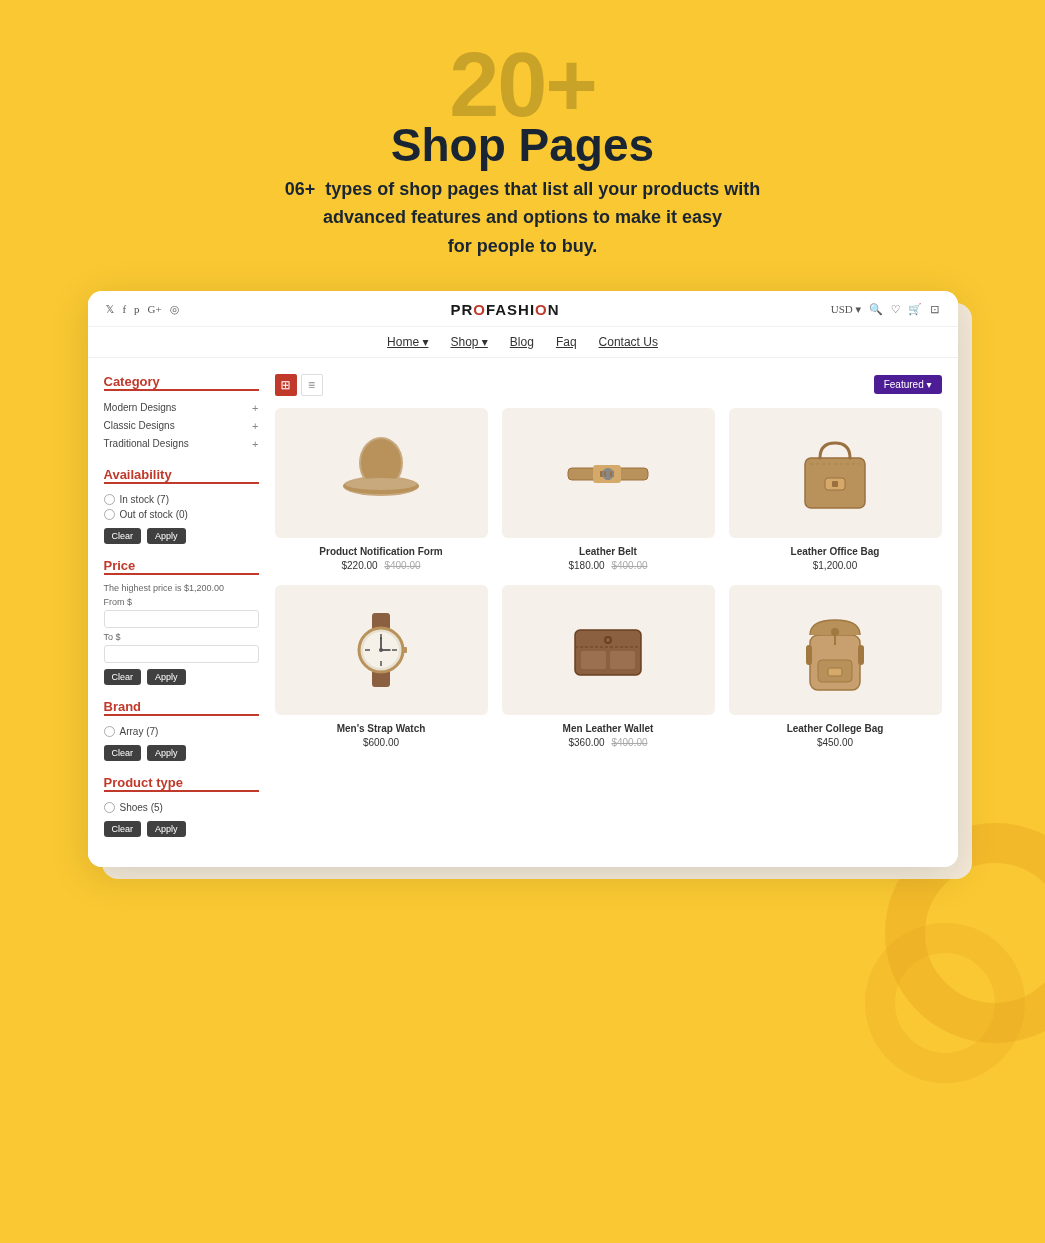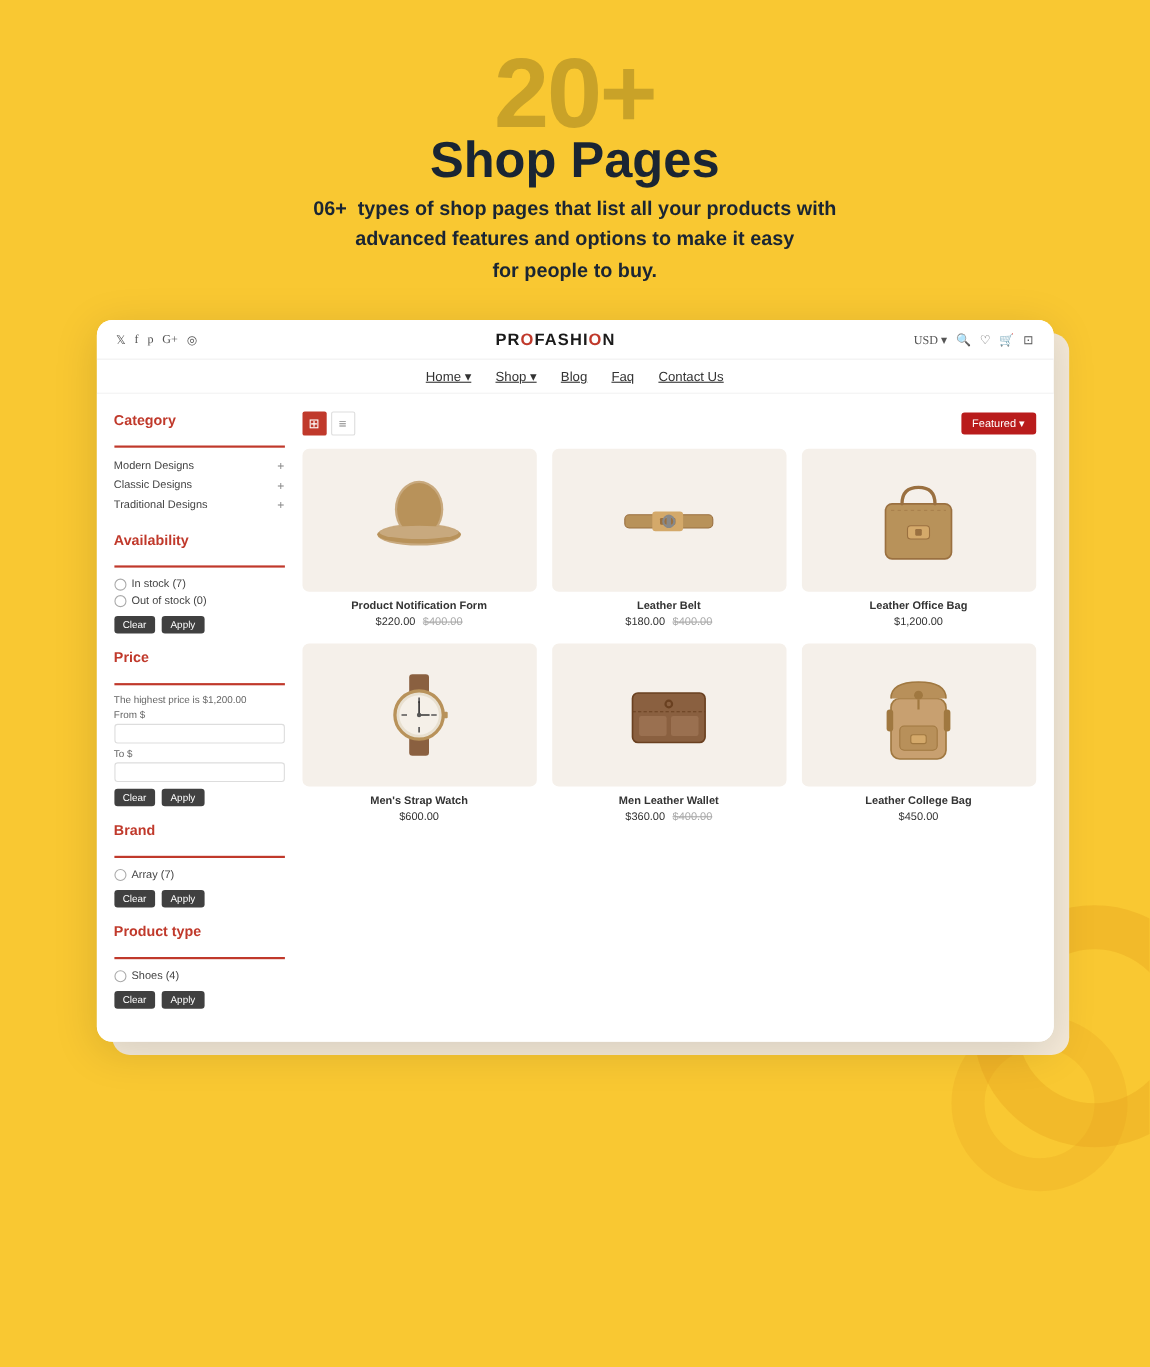--- a/index.html
+++ b/index.html
@@ -168,21 +168,21 @@
       font-family: Arial, sans-serif;
     }
     .sidebar-section {
       margin-bottom: 14px;
     }
     .sidebar-title {
       font-size: 13px;
       font-weight: 700;
       color: #c0392b;
       border-bottom: 2px solid #c0392b;
-      padding-bottom: 16px;
+      padding-bottom: 0;
       margin-bottom: 8px;
       font-family: Arial, sans-serif;
     }
     .sidebar-item {
       display: flex;
       justify-content: space-between;
       align-items: center;
       font-size: 10px;
       color: #444;
       padding: 3px 0;
@@ -270,21 +270,21 @@
       cursor: pointer;
       color: white;
       font-size: 12px;
     }
     .view-btn.inactive {
       background: #fff;
       border: 1px solid #ddd;
       color: #888;
     }
     .sort-dropdown {
-      background: #b91c1c;
+      background: #4c1d95;
       color: #fff;
       border: none;
       padding: 4px 10px;
       font-size: 10px;
       border-radius: 3px;
       cursor: pointer;
       font-family: Arial, sans-serif;
       display: flex;
       align-items: center;
       gap: 5px;
@@ -435,21 +435,21 @@
           <div class="btn-row">
             <button class="btn-small">Clear</button>
             <button class="btn-small">Apply</button>
           </div>
         </div>
 
         <div class="sidebar-section">
           <div class="sidebar-title">Product type</div>
           <div class="radio-item">
             <span class="radio-circle"></span>
-            <span>Shoes (4)</span>
+            <span>Shoes (5)</span>
           </div>
           <div class="btn-row">
             <button class="btn-small">Clear</button>
             <button class="btn-small">Apply</button>
           </div>
         </div>
 
       </div>
 
       <div class="product-grid-area">

